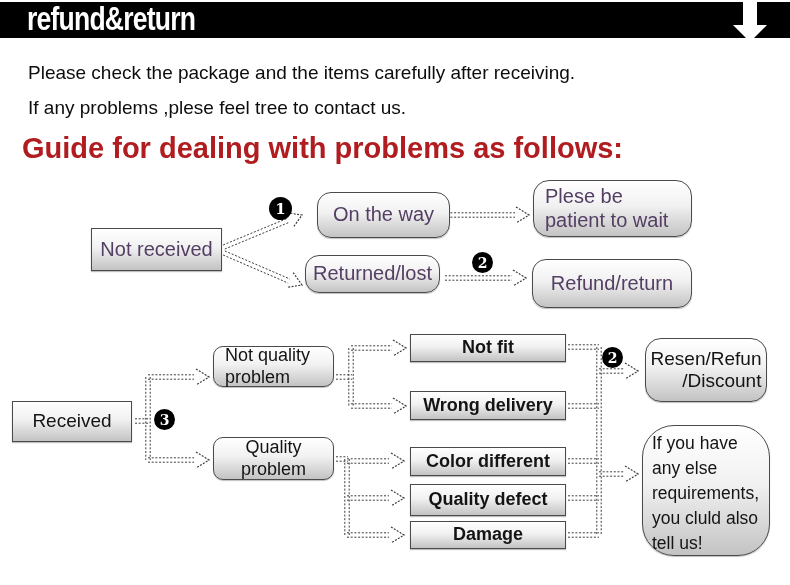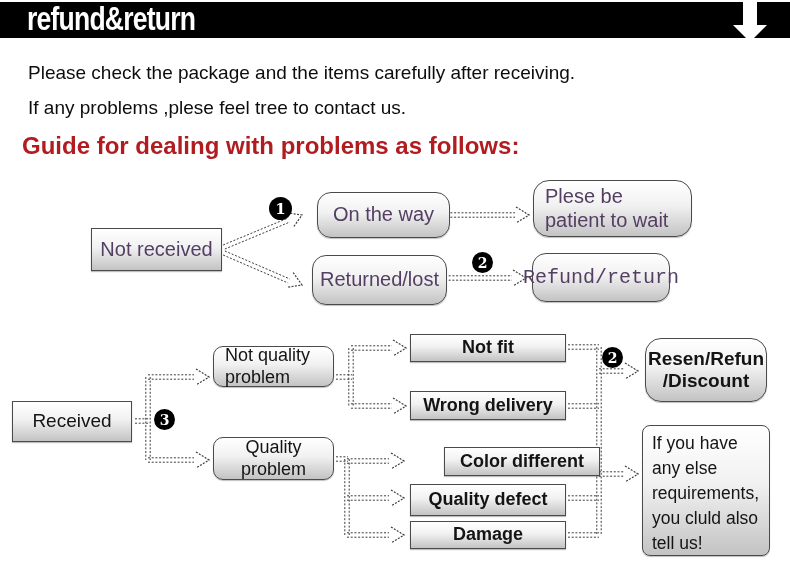--- a/index.html
+++ b/index.html
@@ -9,41 +9,41 @@
   }
   .topbar{position:absolute;left:0;top:2px;width:790px;height:36px;background:#000;}
   .title{
     position:absolute;left:27px;top:0;height:36px;line-height:37px;
     font-size:34px;font-weight:bold;color:#fff;letter-spacing:-1px;
     transform:scaleX(0.78);transform-origin:0 50%;white-space:nowrap;
   }
   .down-arrow{position:absolute;left:728px;top:2px;}
   .intro{position:absolute;left:28px;font-size:19px;color:#0d0d0d;white-space:nowrap;}
   .intro.l1{top:62px;} .intro.l2{top:97px;}
-  .guide{position:absolute;left:22px;top:132px;font-size:24px;font-weight:bold;color:#b01c1f;white-space:nowrap;}
+  .guide{position:absolute;left:22px;top:132px;font-size:29px;font-weight:bold;color:#b01c1f;white-space:nowrap;}
   #conn{position:absolute;left:0;top:0;z-index:1;}
   #conn line{stroke:#3c3c3c;stroke-width:1;stroke-dasharray:2 1.7;}
   #conn path.head{fill:#ffffff;stroke:#3c3c3c;stroke-width:1.2;stroke-dasharray:2 1.4;}
   .node{
     position:absolute;box-sizing:border-box;z-index:2;
     display:flex;align-items:center;justify-content:center;text-align:center;
     border:1.6px solid #4a4a4a;border-radius:0;
     background:linear-gradient(180deg,#ffffff 0%,#f1f1f1 45%,#c3c3c3 100%);
     white-space:pre-line;line-height:1.17;color:#141414;
     box-shadow:0 1px 1px rgba(0,0,0,0.25);
   }
   .purple{color:#543e63;font-size:20px;}
   .dark{font-size:18px;}
   .sz19{font-size:19px;}
   .bold{font-weight:bold;}
-  .semi{font-weight:700;}
+  .semi{font-weight:400;text-align:right;}
   .left{justify-content:flex-start;text-align:left;padding-left:11px;}
   .note{
     align-items:flex-start;justify-content:flex-start;text-align:left;
-    padding:5px 16px 4px 9px;font-size:17.5px;line-height:1.43;border-radius:8px;
+    padding:5px 16px 4px 9px;font-size:17.5px;line-height:1.43;border-radius:32px;
   }
   .r10{border-radius:10px;} .r14{border-radius:14px;} .r16{border-radius:16px;}
   .badge{
     position:absolute;background:#000;color:#fff;border-radius:50%;z-index:3;
     display:flex;align-items:center;justify-content:center;
     font-family:"DejaVu Serif", serif;font-weight:bold;font-size:14px;
   }
 </style>
 </head>
 <body>
@@ -120,33 +120,33 @@
     <path d="M-13,-8 L0,0 L-13,8" class="head" transform="translate(406,406) rotate(0)"></path>
     <path d="M-13,-8 L0,0 L-13,8" class="head" transform="translate(404,461) rotate(0)"></path>
     <path d="M-13,-8 L0,0 L-13,8" class="head" transform="translate(404,498) rotate(0)"></path>
     <path d="M-13,-8 L0,0 L-13,8" class="head" transform="translate(404,535) rotate(0)"></path>
     <path d="M-13,-8 L0,0 L-13,8" class="head" transform="translate(638,371) rotate(0)"></path>
     <path d="M-13,-8 L0,0 L-13,8" class="head" transform="translate(638,474) rotate(0)"></path>
   </svg>
 
 <div class="node purple" style="left:91px;top:228px;width:131px;height:43px;">Not received</div>
 <div class="node purple r14" style="left:305px;top:192px;width:133px;height:46px;margin-left:12px;">On the way</div>
-<div class="node purple r14" style="left:312px;top:255px;width:135px;height:50px;">Returned/lost</div>
+<div class="node purple r14" style="left:305px;top:255px;width:135px;height:38px;">Returned/lost</div>
 <div class="node purple r16 left" style="left:533px;top:180px;width:159px;height:57px;">Plese be
 patient to wait</div>
-<div class="node purple r14" style="left:532px;top:253px;width:138px;height:49px;font-family:Liberation Mono, monospace;">Refund/return</div>
+<div class="node purple r14" style="left:532px;top:259px;width:160px;height:49px;">Refund/return</div>
 
 <div class="node dark sz19" style="left:12px;top:401px;width:120px;height:41px;">Received</div>
 <div class="node dark r10 left" style="left:213px;top:346px;width:121px;height:41px;">Not quality
 problem</div>
 <div class="node dark r10" style="left:213px;top:437px;width:121px;height:43px;">Quality
 problem</div>
 <div class="node dark bold" style="left:410px;top:334px;width:156px;height:28px;">Not fit</div>
 <div class="node dark bold" style="left:410px;top:391px;width:156px;height:29px;">Wrong delivery</div>
-<div class="node dark bold" style="left:410px;top:447px;width:156px;height:29px;margin-left:34px;">Color different</div>
+<div class="node dark bold" style="left:410px;top:447px;width:156px;height:29px;">Color different</div>
 <div class="node dark bold" style="left:410px;top:484px;width:156px;height:32px;">Quality defect</div>
 <div class="node dark bold" style="left:410px;top:521px;width:156px;height:28px;">Damage</div>
 <div class="node dark sz19 semi r16" style="left:645px;top:338px;width:122px;height:64px;">Resen/Refun
 /Discount</div>
 <div class="node note" style="left:642px;top:425px;width:128px;height:131px;">If you have
 any else
 requirements,
 you cluld also
 tell us!</div>
 

